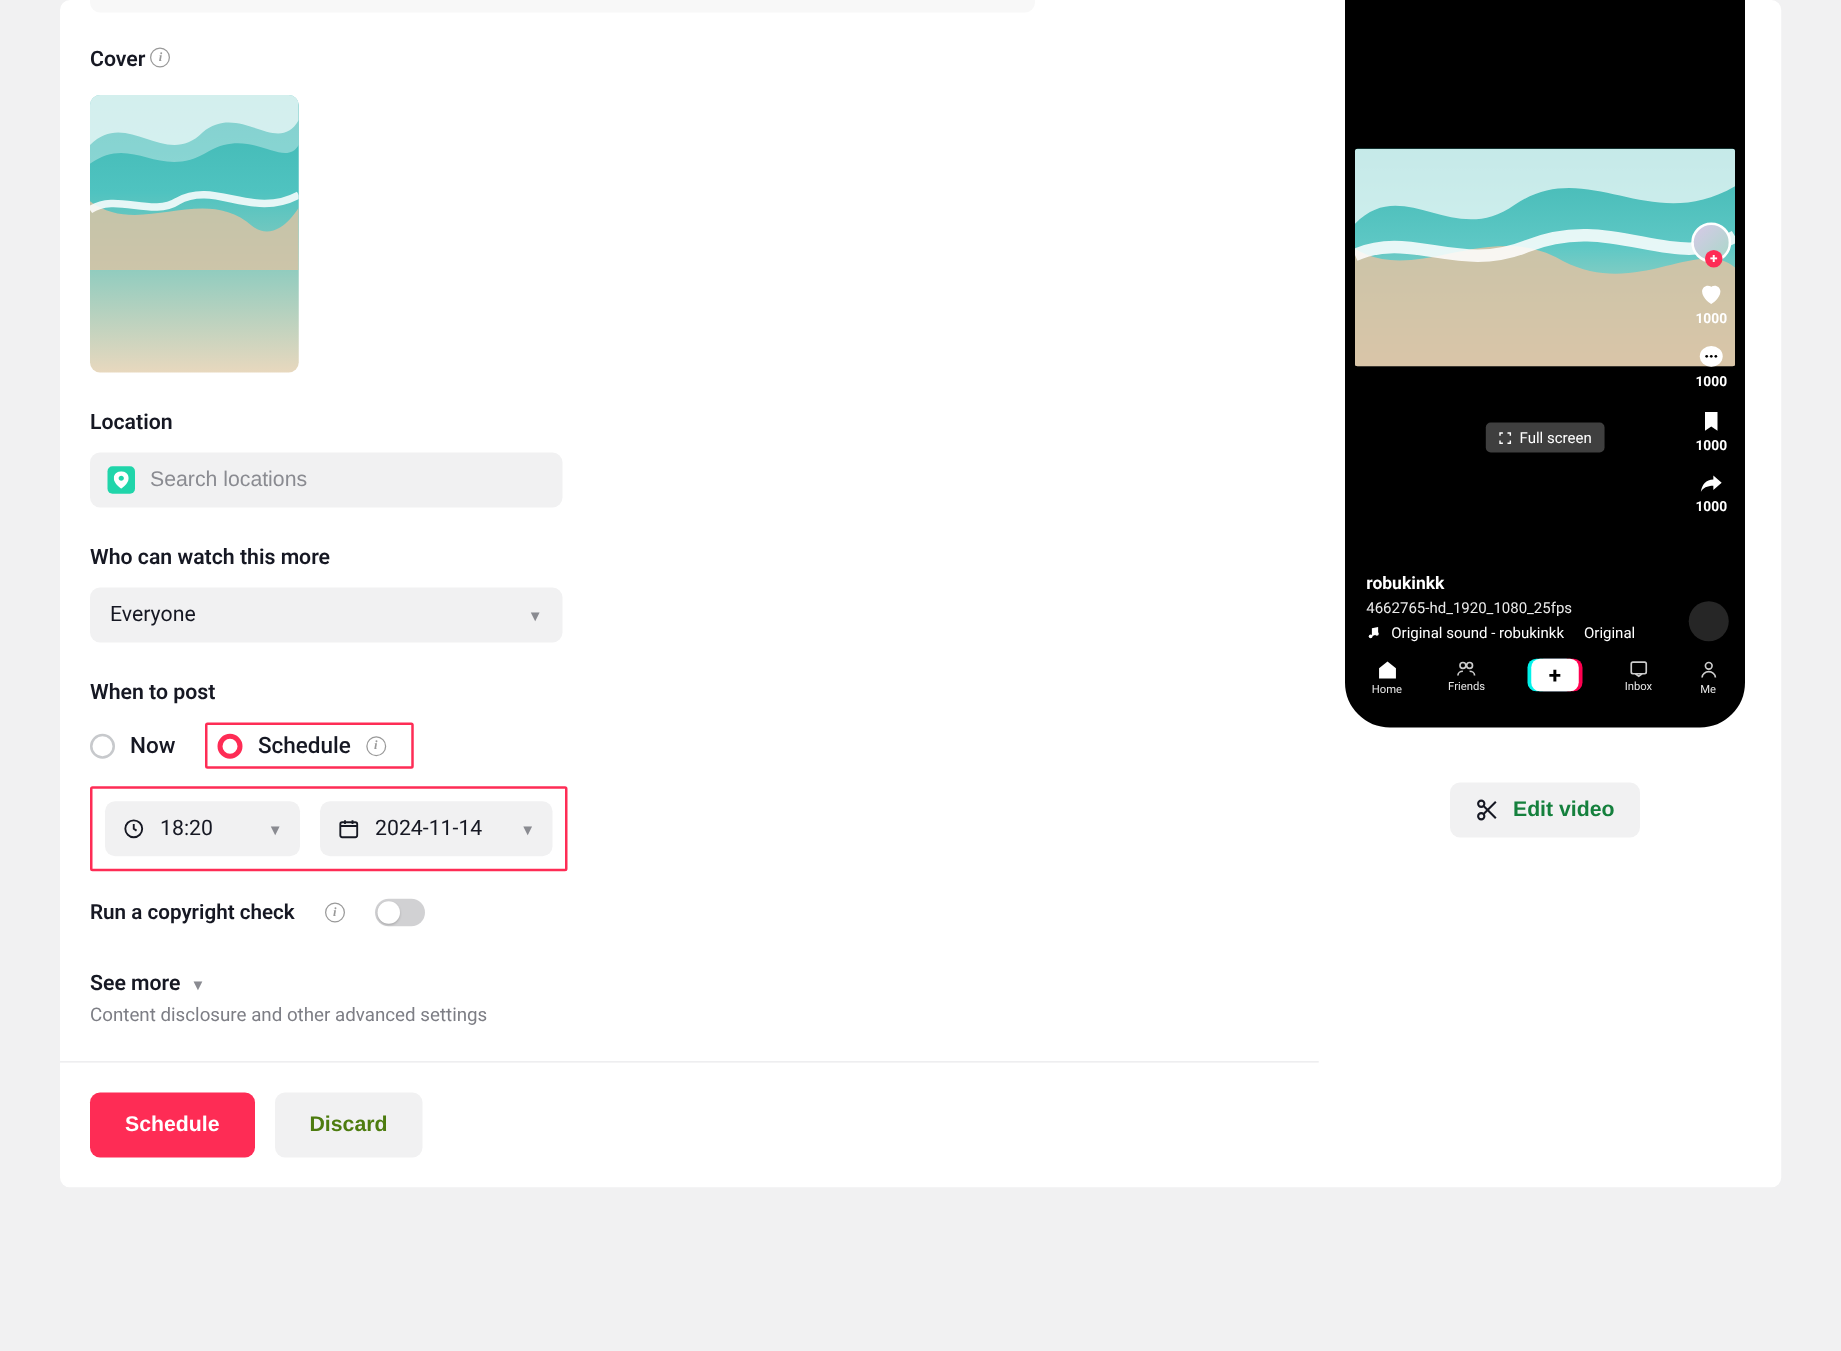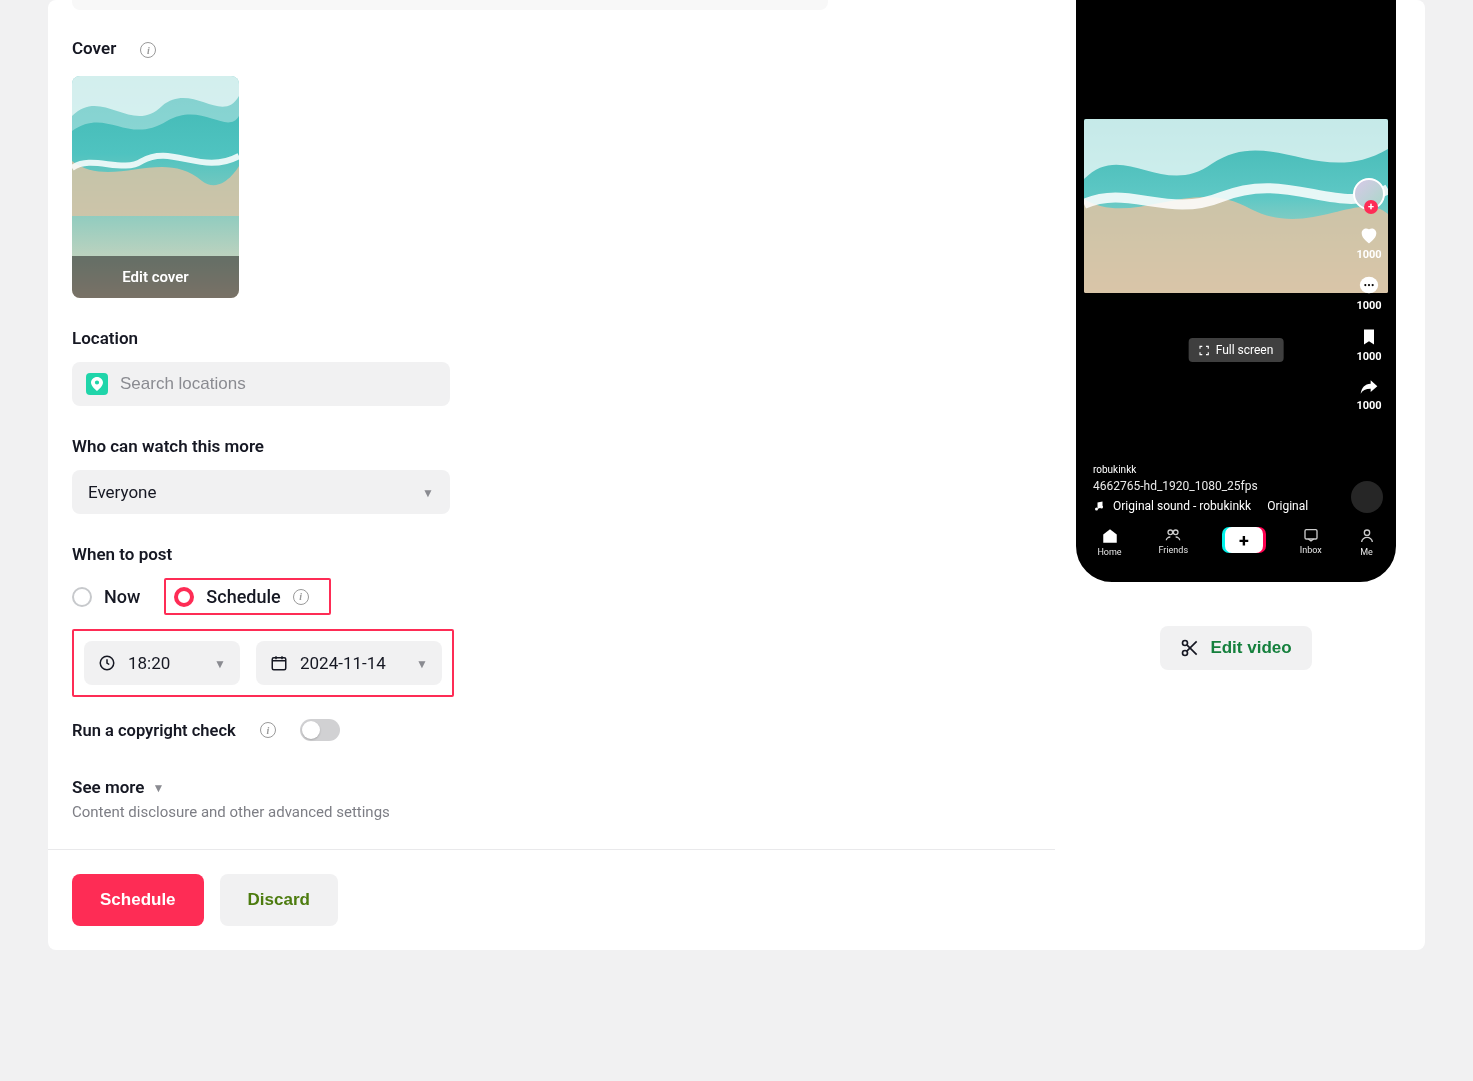--- a/index.html
+++ b/index.html
@@ -28,22 +28,22 @@
     height: 10px;
     background: #f8f8f8;
     border-radius: 0 0 8px 8px;
     margin-bottom: 28px;
   }
   .section-label {
     font-size: 17px;
     font-weight: 600;
     color: #161823;
     display: flex;
-    align-items: flex-end;
-    gap: 24px;
+    align-items: flex-start;
+    gap: 4px;
   }
   .info-icon {
     width: 16px; height: 16px;
     border: 1.5px solid #999;
     border-radius: 50%;
     display: inline-flex;
     align-items: center; justify-content: center;
     font-size: 10px; color: #999;
     font-weight: 700;
     font-style: italic;
@@ -118,21 +118,21 @@
   .phone-video-frame{position:absolute;top:116px;left:5px;right:5px;height:174px;border-radius:2px;overflow:hidden;
     background:linear-gradient(180deg,#3fb7b3 0%,#5ec8c5 45%,#e8d8be 100%);}
   .phone-video-frame svg{width:100%;height:100%;}
   .fullscr{position:absolute;top:335px;left:50%;transform:translateX(-50%);background:rgba(70,70,70,.9);color:#fff;font-size:12px;padding:5px 10px;border-radius:4px;display:flex;align-items:center;gap:6px;}
   .sidebar{position:absolute;right:8px;top:175px;display:flex;flex-direction:column;align-items:center;color:#fff;gap:14px;}
   .sidebar .stat{display:flex;flex-direction:column;align-items:center;font-size:11px;font-weight:700;gap:2px;}
   .avatar-circ{width:32px;height:32px;border-radius:50%;background:linear-gradient(135deg,#d8c9e8,#a8d8c8);border:2px solid #fff;position:relative;}
   .avatar-add{width:14px;height:14px;background:#fe2c55;border-radius:50%;position:absolute;bottom:-6px;left:9px;color:#fff;font-size:11px;line-height:14px;text-align:center;font-weight:700;}
   .heart{width:22px;height:22px;}
   .vid-text{position:absolute;left:14px;bottom:66px;color:#fff;}
-  .vid-text .user{font-weight:400;font-size:10px;}
+  .vid-text .user{font-weight:700;font-size:14px;}
   .vid-text .fname{font-size:12px;margin-top:4px;color:#eaeaea;}
   .vid-text .music{font-size:12px;margin-top:6px;display:flex;gap:8px;align-items:center;}
   .disc{width:32px;height:32px;border-radius:50%;background:#262626;position:absolute;right:10px;bottom:66px;}
   .nav{position:absolute;bottom:0;left:0;right:0;height:52px;background:#000;display:flex;justify-content:space-around;align-items:flex-start;color:#e6e6e6;font-size:9px;}
   .nav .ni{display:flex;flex-direction:column;align-items:center;gap:2px;}
   .nav .addbtn{width:38px;height:26px;background:#fff;border-radius:7px;display:flex;align-items:center;justify-content:center;font-weight:700;font-size:18px;color:#000;box-shadow:-3px 0 0 #00f2ea,3px 0 0 #ff0050;}
   .editvid{margin-top:44px;background:#f1f1f2;border:none;border-radius:8px;height:44px;padding:0 20px;font-size:17px;font-weight:600;color:#15803d;display:flex;align-items:center;gap:10px;cursor:pointer;}
 </style>
 </head>
 <body>
@@ -148,23 +148,20 @@
       </div>
       <div class="cover-thumb">
         <svg class="wave-a" viewBox="0 0 167 90" preserveAspectRatio="none">
           <path d="M0,40 C30,10 60,60 90,30 C120,5 150,50 167,20 L167,0 L0,0 Z" fill="rgba(255,255,255,0.65)"></path>
           <path d="M0,55 C35,30 55,70 95,45 C130,25 155,60 167,40 L167,0 L0,0 Z" fill="rgba(255,255,255,0.35)"></path>
         </svg>
         <svg class="wave-b" viewBox="0 0 167 80" preserveAspectRatio="none">
           <path d="M0,25 C40,55 90,10 130,45 C150,60 167,30 167,30 L167,80 L0,80 Z" fill="rgba(215,195,165,0.85)"></path>
           <path d="M0,32 C20,18 50,38 70,25 C100,8 130,40 167,20" fill="none" stroke="rgba(255,255,255,0.85)" stroke-width="6"></path>
         </svg>
-        <div class="edit-strip">
-          <span>Edit cover</span>
-        </div>
       </div>
 
       <div class="section">
         <div class="section-label">
           <span>Location</span>
         </div>
         <div class="loc-input">
           <span class="loc-pin">
             <svg width="12" height="14" viewBox="0 0 12 14">
                 <path d="M6 0C2.7 0 0 2.5 0 5.6 0 9.8 6 14 6 14s6-4.2 6-8.4C12 2.5 9.3 0 6 0zm0 7.6c-1.2 0-2.1-.9-2.1-2s.9-2 2.1-2 2.1.9 2.1 2-.9 2-2.1 2z" fill="#fff"></path>

